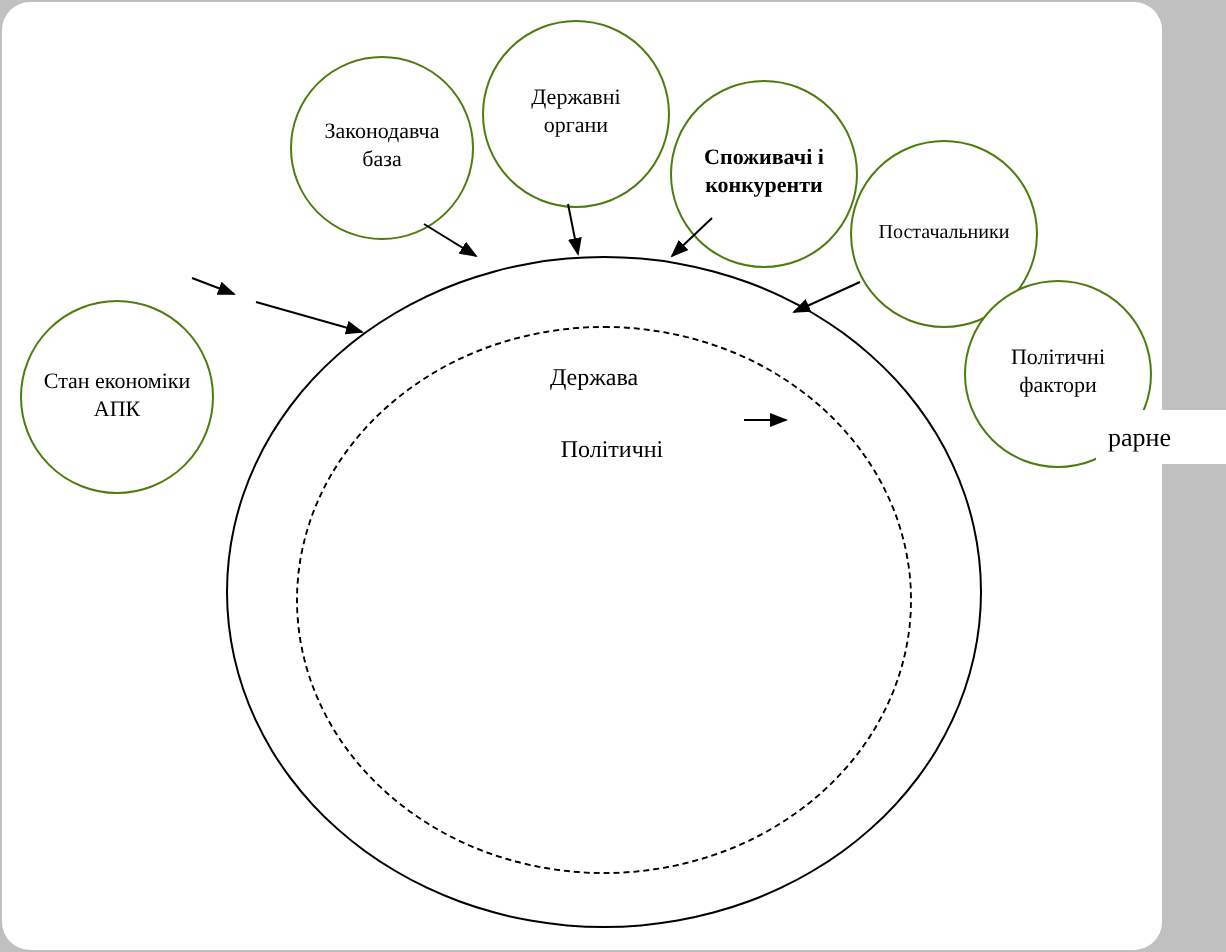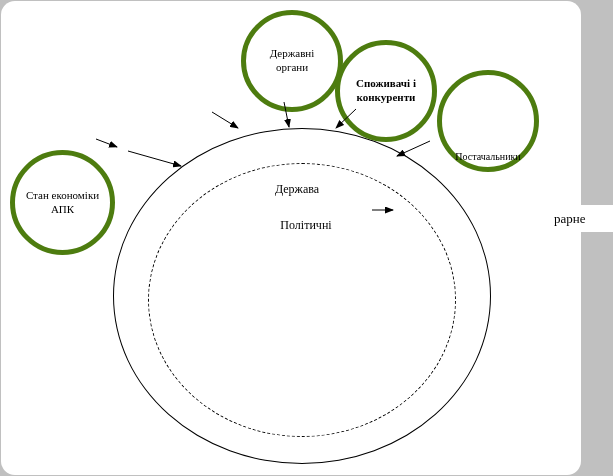--- a/index.html
+++ b/index.html
@@ -18,31 +18,31 @@
   .big-circle{
     position:absolute;left:113px;top:128px;width:376px;height:334px;
     background:#ffffff;border:1px solid #000;border-radius:50%;
   }
   .inner-circle{
     position:absolute;left:148px;top:163px;width:306px;height:272px;
     border:1px dashed #000;border-radius:50%;
   }
   .node{
     position:absolute;
-    background:#ffffff;border:5px solid #4d7c0f;border-radius:50%;
+    background:#ffffff;border:1px solid #4d7c0f;border-radius:50%;
     display:flex;align-items:center;justify-content:center;
     text-align:center;font-size:11px;line-height:1.25;color:#000;
   }
   .node span{display:block;padding:4px;max-width:78px;}
   .n1{left:10px;top:150px;width:95px;height:95px;}
   .n2{left:60px;top:70px;width:95px;height:95px;}
   .n3{left:145px;top:28px;width:90px;height:90px;}
   .n4{left:241px;top:10px;width:92px;height:92px;}
   .n5{left:335px;top:40px;width:92px;height:92px;font-weight:bold;}
-  .n6{left:437px;top:70px;width:92px;height:92px;font-size:10px;align-items:flex-end;}
+  .n6{left:425px;top:70px;width:92px;height:92px;font-size:10px;}
   .n7{left:482px;top:140px;width:92px;height:92px;}
   .center-label{
     position:absolute;color:#000;font-size:12px;text-align:center;
     transform:translate(-50%,-50%);white-space:nowrap;margin-top:42px;
   }
   .lbl-derzhava{left:297px;top:147px;}
   .lbl-khersonska{left:306px;top:183px;}
   .arrows{position:absolute;left:0;top:0;width:613px;height:476px;pointer-events:none;}
   .edge-box{
     position:absolute;left:548px;top:205px;width:65px;height:27px;
@@ -60,28 +60,34 @@
 
   <div class="big-circle"></div>
   <div class="inner-circle"></div>
 
   <div class="center-label lbl-derzhava">Держава</div>
   <div class="center-label lbl-khersonska">Політичні</div>
 
   <div class="node n1">
     <span>Стан економіки АПК</span>
   </div>
+  <div class="node n3">
+    <span>Законодавча база</span>
+  </div>
   <div class="node n4">
     <span>Державні органи</span>
   </div>
   <div class="node n5">
     <span>Споживачі і конкуренти</span>
   </div>
   <div class="node n6">
     <span>Постачальники</span>
+  </div>
+  <div class="node n7">
+    <span>Політичні фактори</span>
   </div>
 
   <svg class="arrows" viewBox="0 0 613 476" xmlns="http://www.w3.org/2000/svg">
     <defs>
       <marker id="ah" markerWidth="9" markerHeight="7" refX="8" refY="3.5" orient="auto">
         <path d="M0,0 L9,3.5 L0,7 Z" fill="#000"></path>
       </marker>
     </defs>
     <line x1="96" y1="139" x2="117" y2="147" stroke="#000" stroke-width="1" marker-end="url(#ah)"></line>
     <line x1="128" y1="151" x2="181" y2="166" stroke="#000" stroke-width="1" marker-end="url(#ah)"></line>

